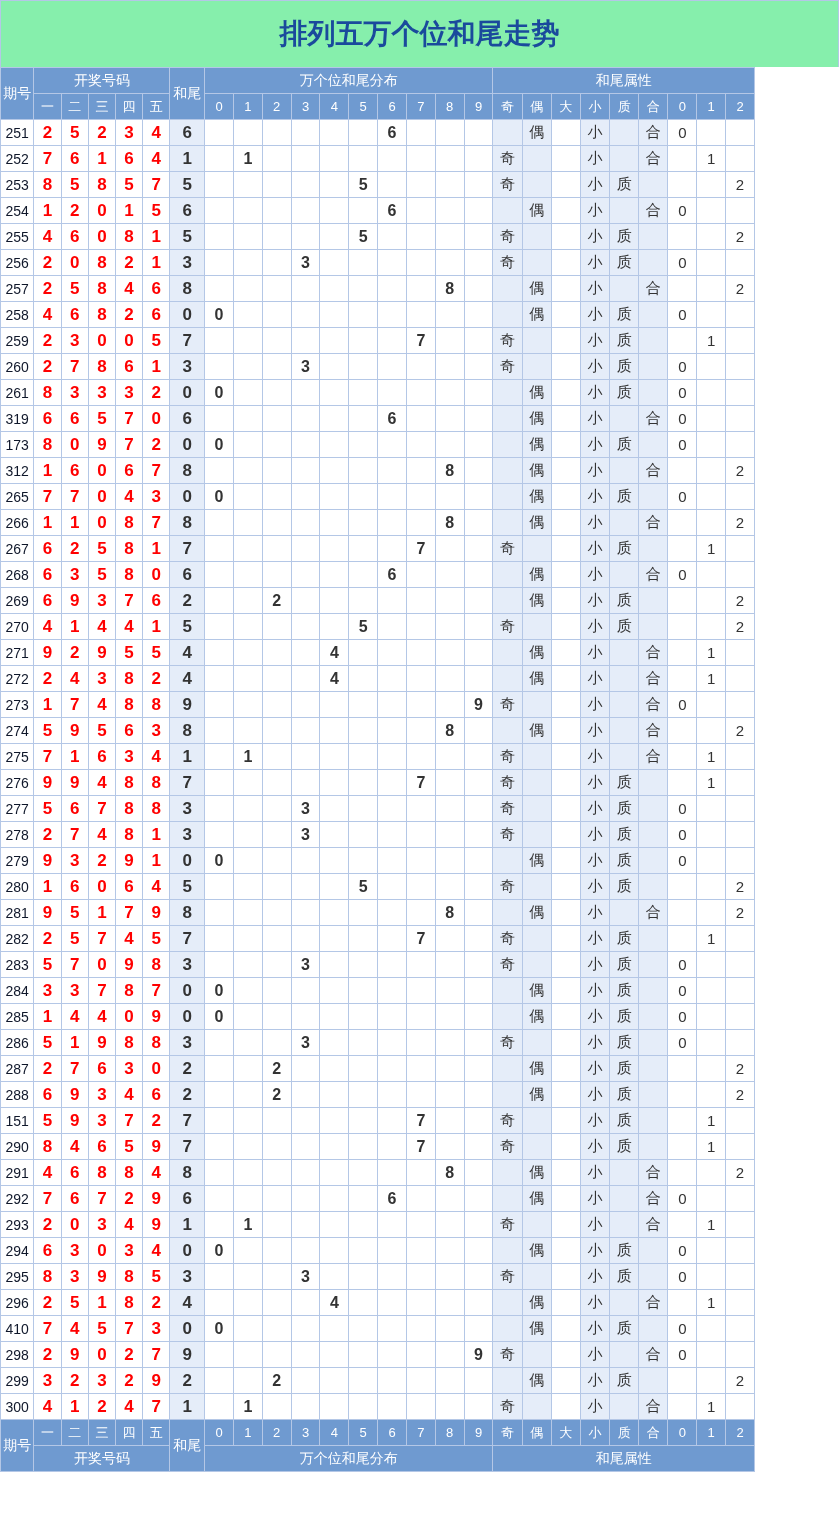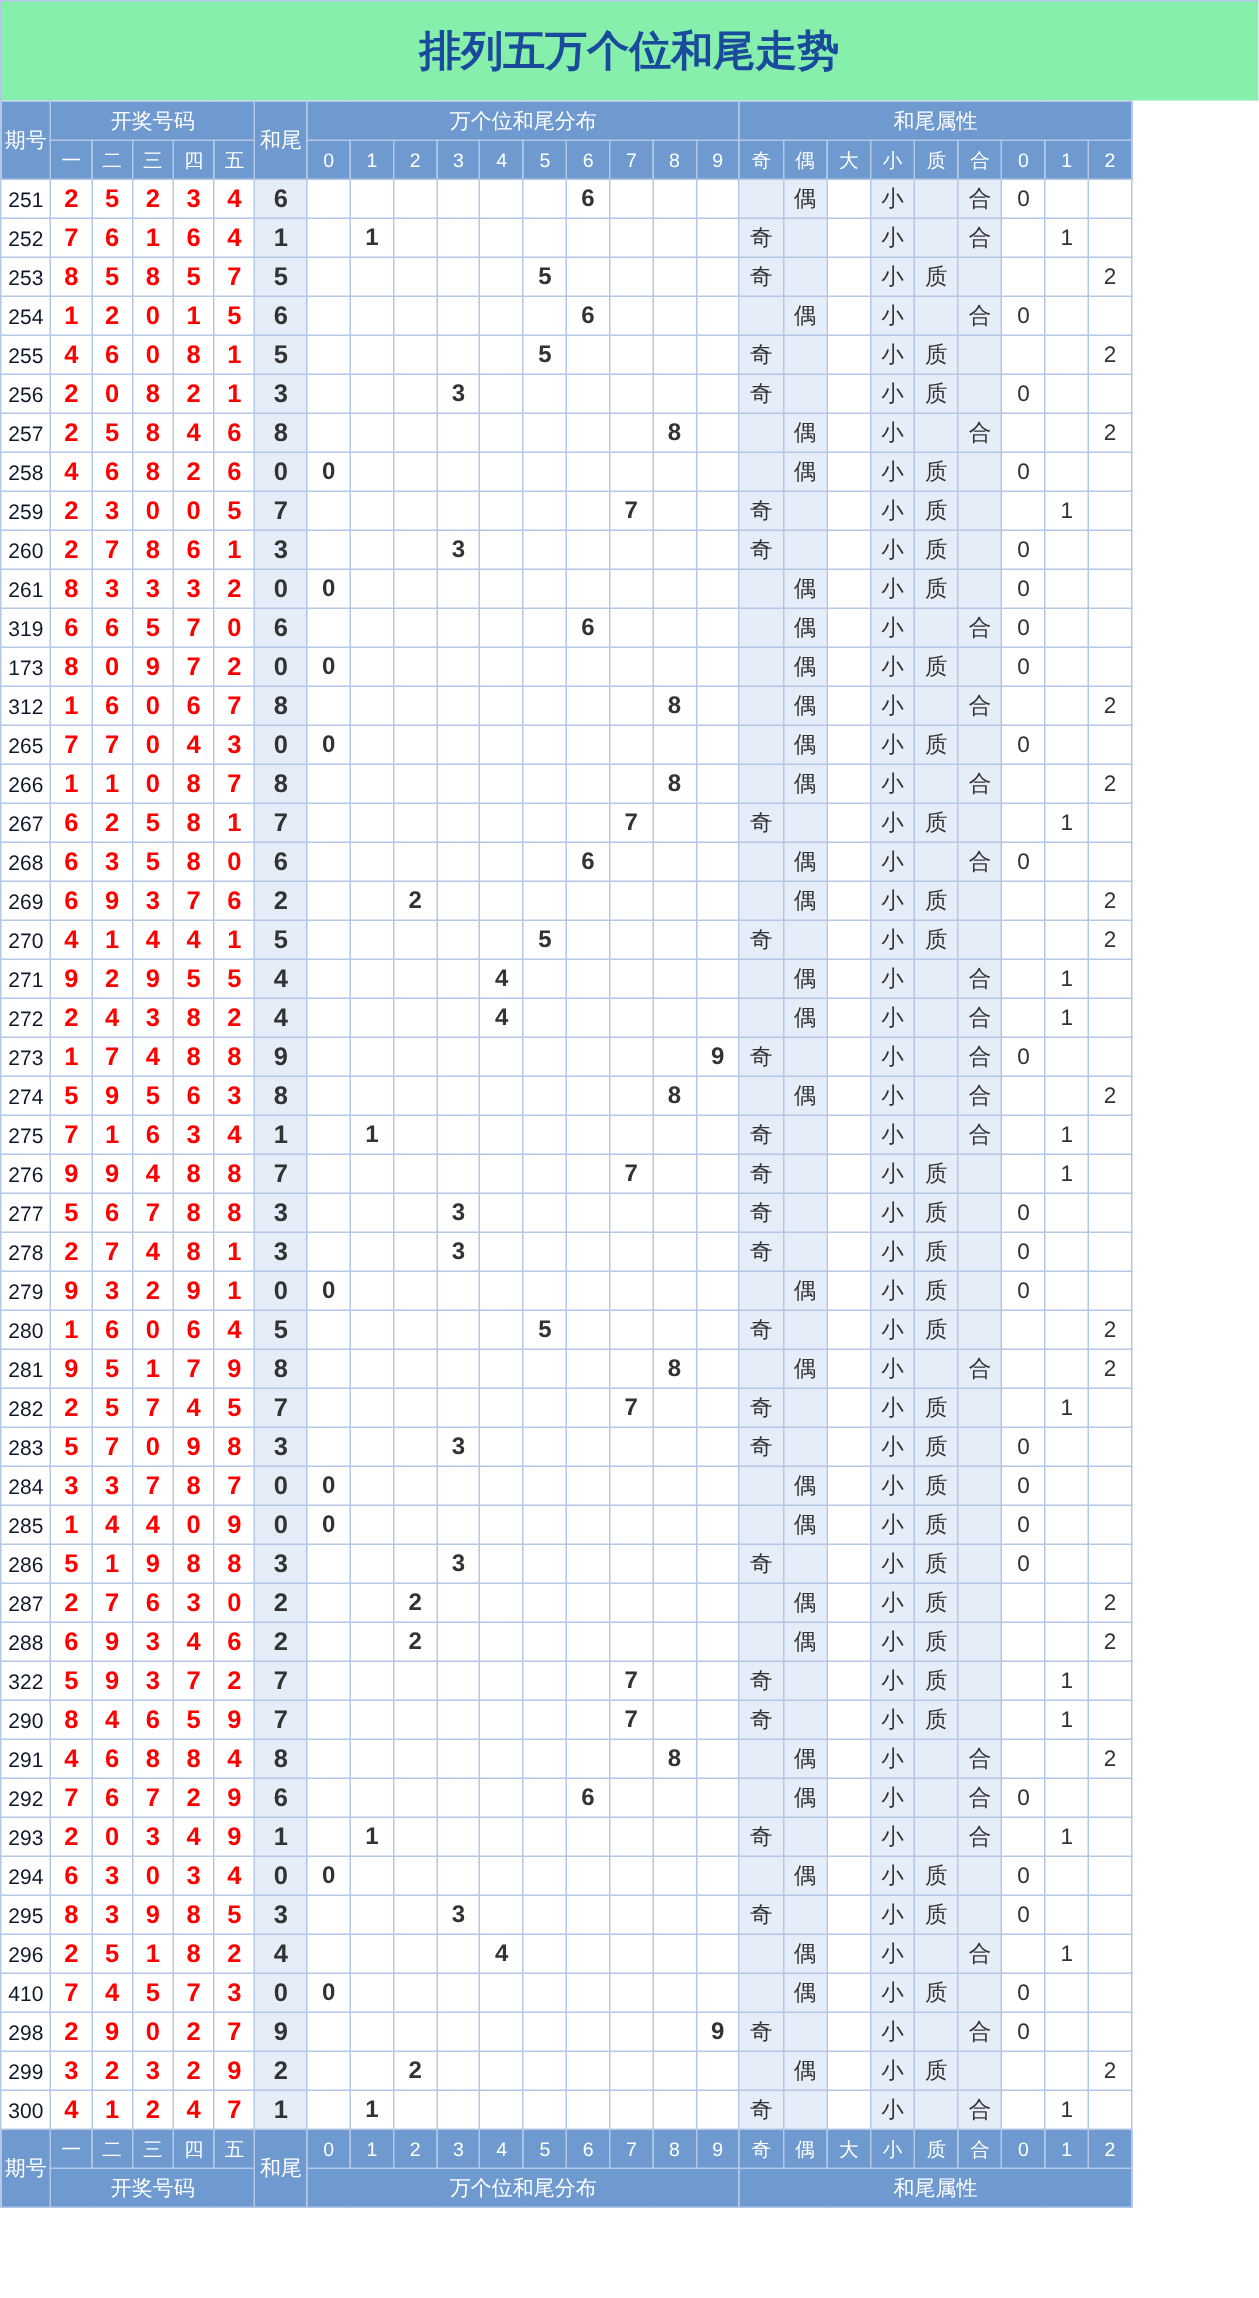--- a/index.html
+++ b/index.html
@@ -1162,21 +1162,21 @@
         <td class="attr-cell col-attr attr-bg">偶</td>
         <td class="attr-cell col-attr"></td>
         <td class="attr-cell col-attr attr-bg">小</td>
         <td class="attr-cell col-attr attr-bg">质</td>
         <td class="attr-cell col-attr attr-bg"></td>
         <td class="attr-cell col-attr"></td>
         <td class="attr-cell col-attr"></td>
         <td class="attr-cell col-attr">2</td>
       </tr>
       <tr>
-        <td class="issue-cell col-issue">322</td>
+        <td class="issue-cell col-issue">151</td>
         <td class="num-cell col-num">5</td>
         <td class="num-cell col-num">9</td>
         <td class="num-cell col-num">3</td>
         <td class="num-cell col-num">7</td>
         <td class="num-cell col-num">2</td>
         <td class="tail-cell col-tail">7</td>
         <td class="dist-cell col-dist"></td>
         <td class="dist-cell col-dist"></td>
         <td class="dist-cell col-dist"></td>
         <td class="dist-cell col-dist"></td>

